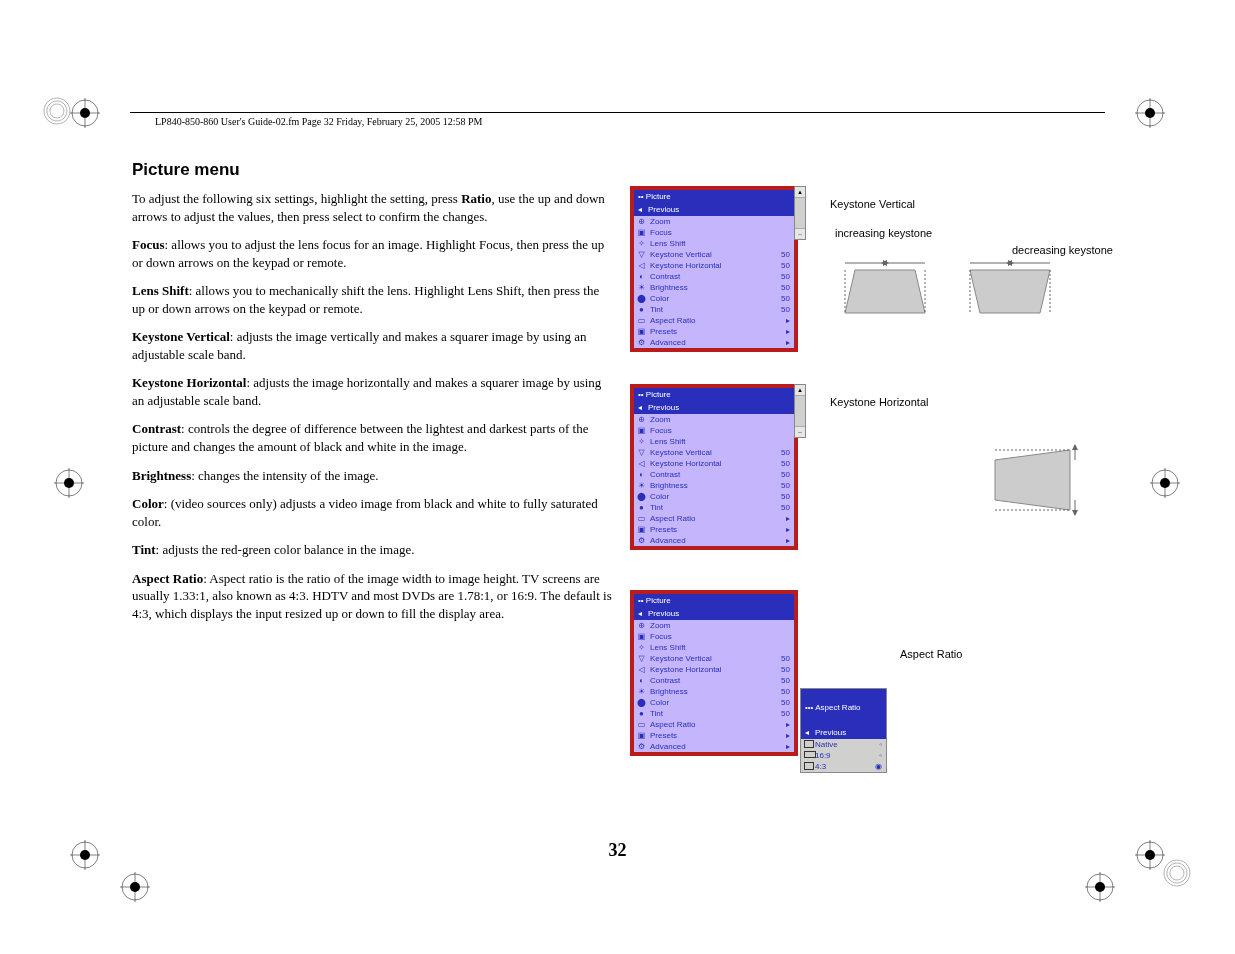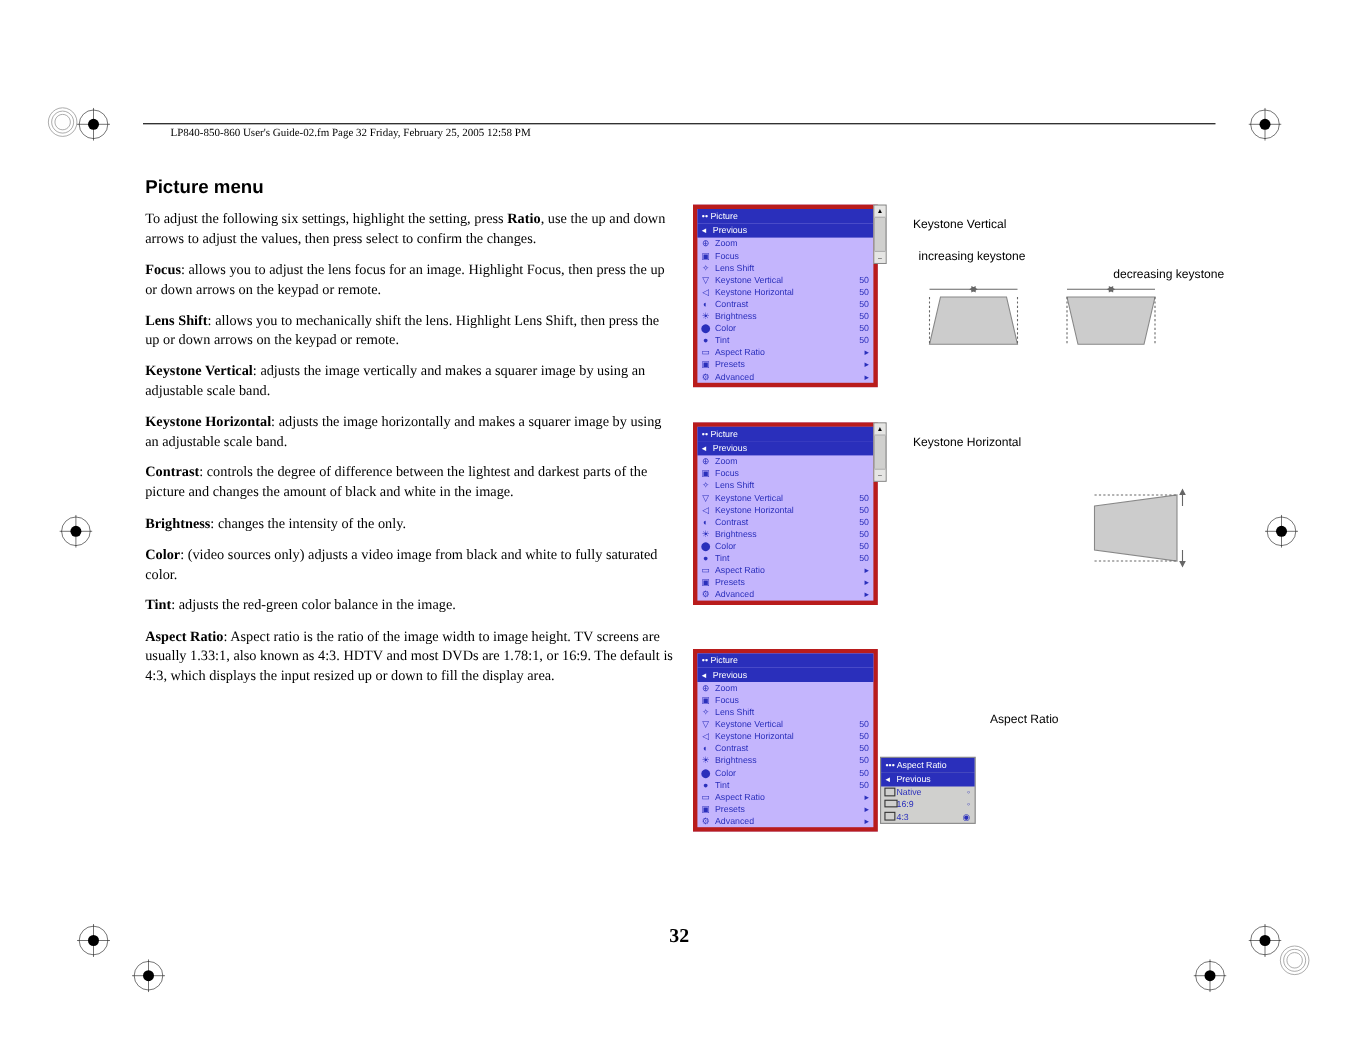--- a/index.html
+++ b/index.html
@@ -128,21 +128,21 @@
   }
   .aspect-sub {
     position: absolute;
     width: 85px;
     background: #d0d0ce;
     font-family: Arial, sans-serif;
     font-size: 8px;
     border: 1px solid #888;
   }
   .aspect-sub .title {
-    background: #2a2fbb; color: #fff; padding: 2px 4px;
+    background: #2a2fbb; color: #fff; padding: 14px 4px;
   }
   .aspect-sub .prev {
     background: #2a2fbb; color: #fff; padding: 2px 4px 2px 14px; position:relative;
   }
   .aspect-sub .prev::before { content:"◂"; position:absolute; left:4px; }
   .aspect-sub .row {
     padding: 1px 4px 1px 14px; position:relative; display:flex; justify-content:space-between; color:#2a2fbb;
   }
   .aspect-sub .row .sq { position:absolute; left:3px; width:8px; height:6px; border:1px solid #333; top:1px; }
 </style>
@@ -213,21 +213,21 @@
 <div class="header-text">LP840-850-860 User's Guide-02.fm  Page 32  Friday, February 25, 2005  12:58 PM</div>
 
 <div class="content">
   <h2>Picture menu</h2>
   <p><span>To adjust the following six settings, highlight the setting, press </span><span class="b">Ratio</span><span>, use the up and down arrows to adjust the values, then press select to confirm the changes.</span></p>
   <p><span class="b">Focus</span><span>: allows you to adjust the lens focus for an image. Highlight Focus, then press the up or down arrows on the keypad or remote.</span></p>
   <p><span class="b">Lens Shift</span><span>: allows you to mechanically shift the lens. Highlight Lens Shift, then press the up or down arrows on the keypad or remote.</span></p>
   <p><span class="b">Keystone Vertical</span><span>: adjusts the image vertically and makes a squarer image by using an adjustable scale band.</span></p>
   <p><span class="b">Keystone Horizontal</span><span>: adjusts the image horizontally and makes a squarer image by using an adjustable scale band.</span></p>
   <p><span class="b">Contrast</span><span>: controls the degree of difference between the lightest and darkest parts of the picture and changes the amount of black and white in the image.</span></p>
-  <p><span class="b">Brightness</span><span>: changes the intensity of the only.</span></p>
+  <p><span class="b">Brightness</span><span>: changes the intensity of the image.</span></p>
   <p><span class="b">Color</span><span>: (video sources only) adjusts a video image from black and white to fully saturated color.</span></p>
   <p><span class="b">Tint</span><span>: adjusts the red-green color balance in the image.</span></p>
   <p><span class="b">Aspect Ratio</span><span>: Aspect ratio is the ratio of the image width to image height. TV screens are usually 1.33:1, also known as 4:3. HDTV and most DVDs are 1.78:1, or 16:9. The default is 4:3, which displays the input resized up or down to fill the display area.</span></p>
 </div>
 
 <div class="osd" style="top:186px;left:630px">
   <div class="title">•• Picture</div>
   <div class="prev">Previous</div>
   <div>
       <div class="row">

